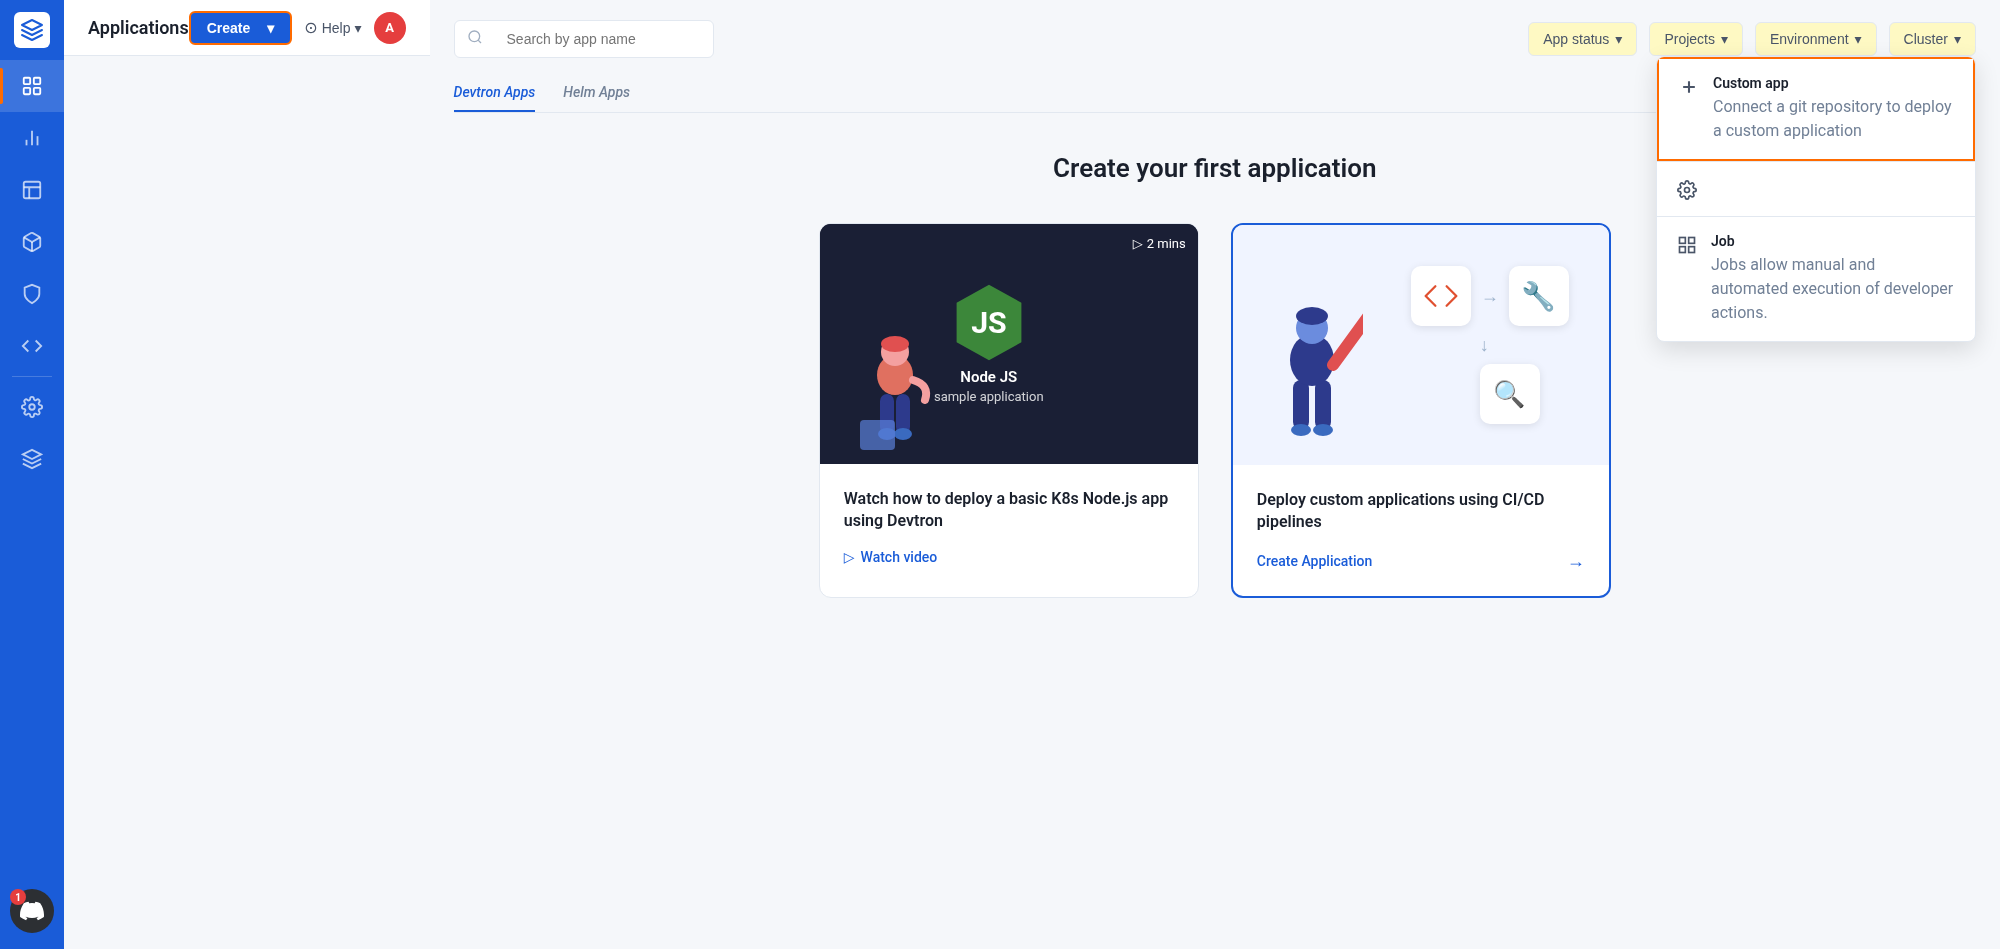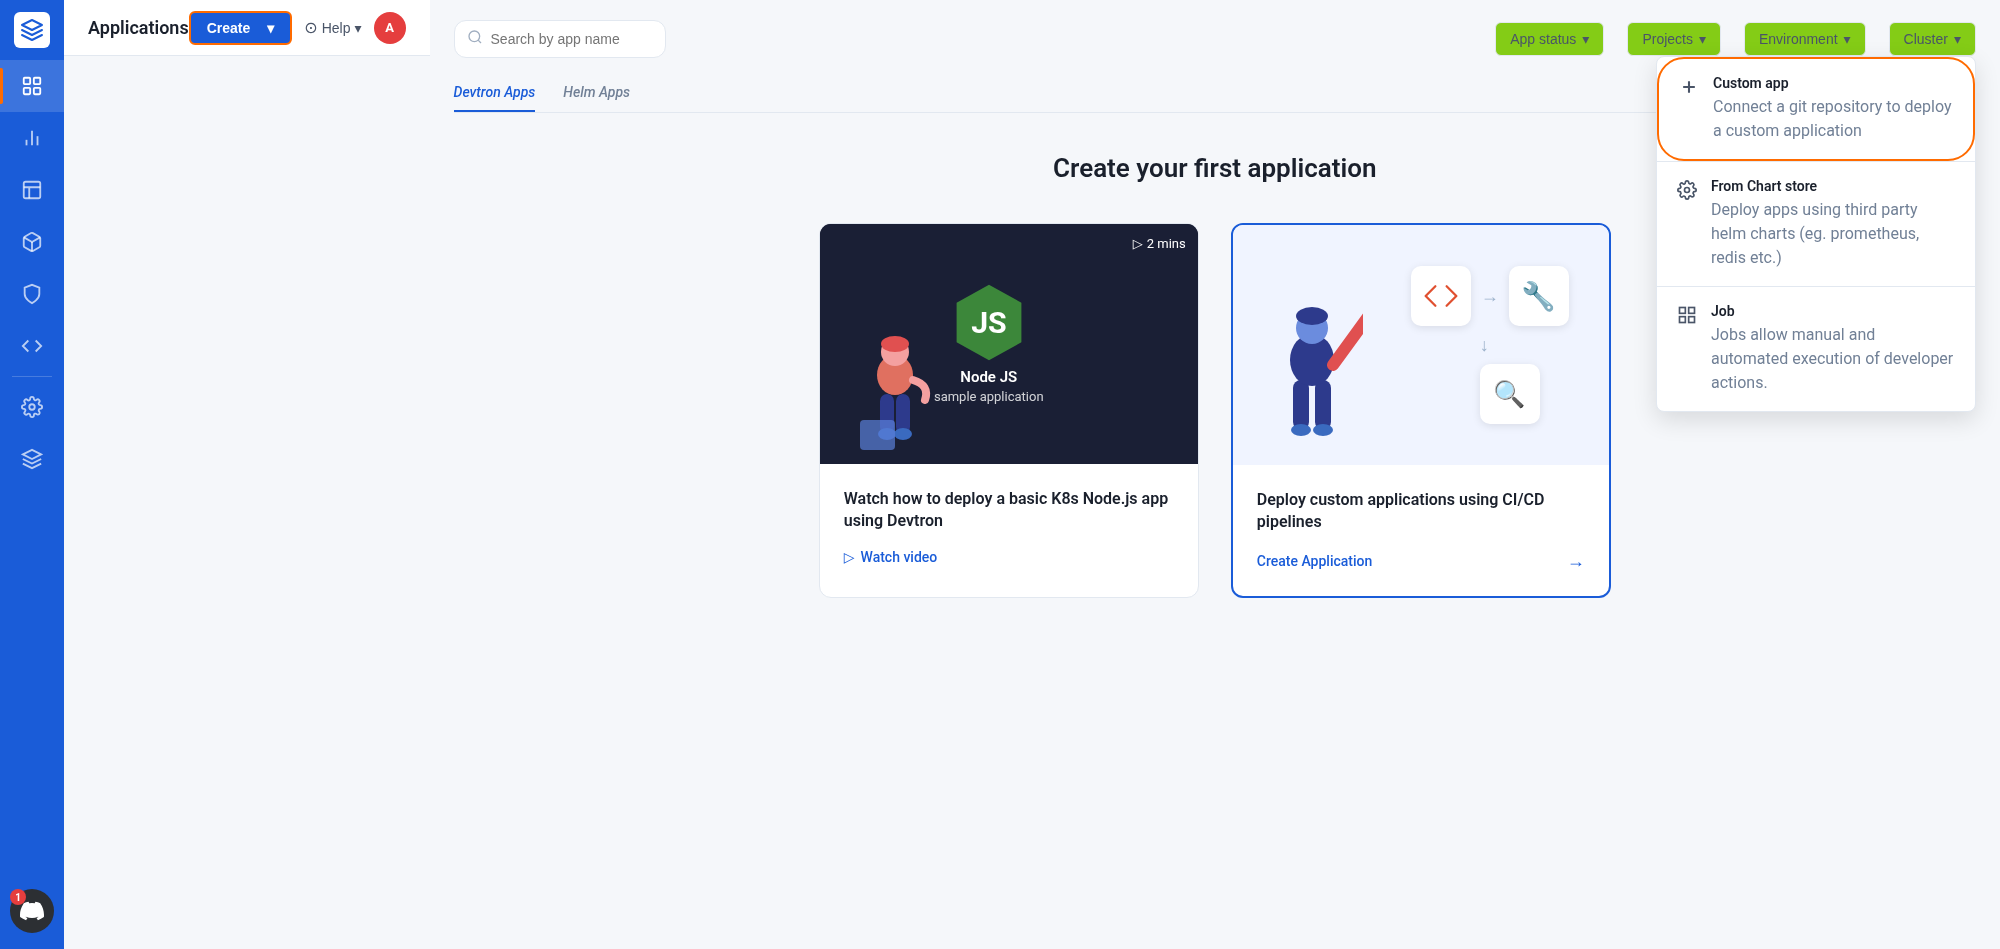--- a/index.html
+++ b/index.html
@@ -176,45 +176,44 @@
       display: flex;
       align-items: center;
       gap: 12px;
       margin-bottom: 16px;
     }
     .search-box {
       display: flex;
       align-items: center;
       background: white;
       border: 1px solid #e2e8f0;
-      border-radius: 12px;
+      border-radius: 6px;
       padding: 8px 12px;
-      gap: 8px;
-      width: 212px;
+      gap: 24px;
+      width: 260px;
     }
     .search-box input {
       border: none;
       outline: none;
       font-size: 14px;
       color: #4a5568;
       width: 100%;
       background: transparent;
     }
     .filter-btn {
-      background: #84cc16;
+      background: #fef9c3;
       border: 1px solid #e2e8f0;
       border-radius: 6px;
       padding: 8px 14px;
       font-size: 14px;
       color: #4a5568;
       cursor: pointer;
       display: flex;
       align-items: center;
       gap: 6px;
-      margin-left: 11px;
     }
     .filters-right { margin-left: auto; display: flex; gap: 12px; }
 
     
     .tabs {
       display: flex;
       gap: 0;
       border-bottom: 1px solid #e2e8f0;
       margin-bottom: 0;
       font-style: italic;
@@ -330,21 +329,20 @@
       width: 320px;
       z-index: 100;
       overflow: hidden;
     }
     .dropdown-item {
       padding: 16px 20px;
       display: flex;
       gap: 14px;
       cursor: pointer;
       align-items: flex-start;
-      border-radius: 27px;
     }
     .dropdown-item.highlighted {
       border: 2px solid #ff6b00;
       background: white;
     }
     .dropdown-item-icon {
       width: 20px;
       height: 20px;
       flex-shrink: 0;
       margin-top: 2px;
@@ -474,24 +472,20 @@
         <div class="dropdown-item-desc">Connect a git repository to deploy a custom application</div>
       </div>
     </div>
     <div class="dropdown-divider"></div>
     <div class="dropdown-item">
       <div class="dropdown-item-icon">
         <svg viewBox="0 0 24 24" fill="none" stroke="currentColor" stroke-width="2">
           <circle cx="12" cy="12" r="3"></circle>
           <path d="M19.4 15a1.65 1.65 0 00.33 1.82l.06.06a2 2 0 010 2.83 2 2 0 01-2.83 0l-.06-.06a1.65 1.65 0 00-1.82-.33 1.65 1.65 0 00-1 1.51V21a2 2 0 01-4 0v-.09A1.65 1.65 0 009 19.4a1.65 1.65 0 00-1.82.33l-.06.06a2 2 0 01-2.83-2.83l.06-.06A1.65 1.65 0 004.68 15a1.65 1.65 0 00-1.51-1H3a2 2 0 010-4h.09A1.65 1.65 0 004.6 9a1.65 1.65 0 00-.33-1.82l-.06-.06a2 2 0 012.83-2.83l.06.06A1.65 1.65 0 009 4.68a1.65 1.65 0 001-1.51V3a2 2 0 014 0v.09a1.65 1.65 0 001 1.51 1.65 1.65 0 001.82-.33l.06-.06a2 2 0 012.83 2.83l-.06.06A1.65 1.65 0 0019.4 9a1.65 1.65 0 001.51 1H21a2 2 0 010 4h-.09a1.65 1.65 0 00-1.51 1z"></path>
         </svg>
-      </div>
-      <div class="dropdown-item-content">
-        <div class="dropdown-item-title">From Chart store</div>
-        <div class="dropdown-item-desc">Deploy apps using third party helm charts (eg. prometheus, redis etc.)</div>
       </div>
     </div>
     <div class="dropdown-divider"></div>
     <div class="dropdown-item">
       <div class="dropdown-item-icon">
         <svg viewBox="0 0 24 24" fill="none" stroke="currentColor" stroke-width="2">
           <rect x="3" y="3" width="7" height="7"></rect>
             <rect x="14" y="3" width="7" height="7"></rect>
           <rect x="3" y="14" width="7" height="7"></rect>
             <rect x="14" y="14" width="7" height="7"></rect>

